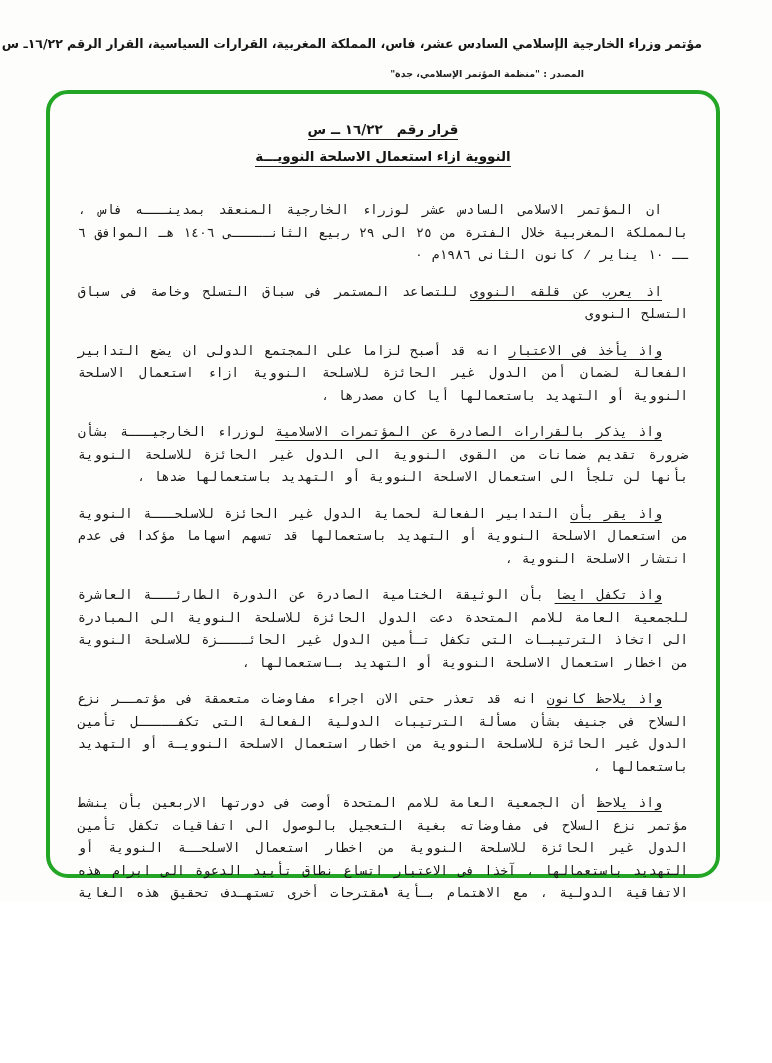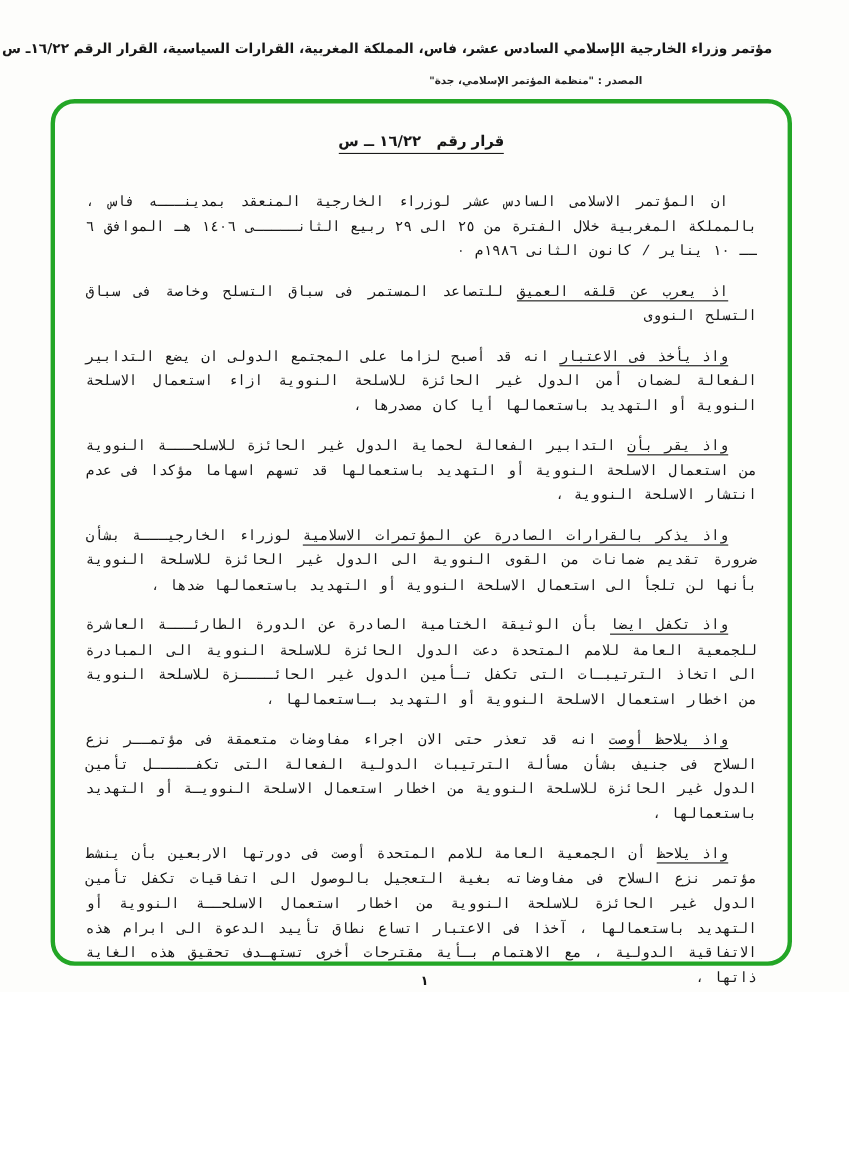--- a/index.html
+++ b/index.html
@@ -106,28 +106,29 @@
 
 <div class="page">
 
   <div class="top-header">مؤتمر وزراء الخارجية الإسلامي السادس عشر، فاس، المملكة المغربية، القرارات السياسية، القرار الرقم ١٦/٢٢ـ س</div>
 
   <div class="source-line">المصدر :  "منظمة المؤتمر الإسلامي، جدة"</div>
 
   <div class="green-frame" style="border-color: rgb(35, 166, 38);">
     <div class="doc-title">
         <div class="title-line"><span class="title-underline">قرار رقم &nbsp;&nbsp;١٦/٢٢ ــ س</span></div>
+        <div class="title-line"><span class="title-underline">النووية ازاء استعمال الاسلحة النوويـــة</span></div>
       </div>
     <div class="doc-body">
         <p class="para"><span>ان المؤتمر الاسلامى السادس عشر لوزراء الخارجية المنعقد بمدينـــه فاس ، بالمملكة المغربية خلال الفترة من ٢٥ الى ٢٩ ربيع الثانـــــى ١٤٠٦ هـ الموافق ٦ ــ ١٠ يناير / كانون الثانى ١٩٨٦م ٠</span></p>
-        <p class="para"><span class="lead">اذ يعرب عن قلقه العميق</span> <span>للتصاعد المستمر فى سباق التسلح وخاصة فى سباق التسلح النووى</span></p>
+        <p class="para"><span class="lead">اذ يعرب عن قلقه النووى</span> <span>للتصاعد المستمر فى سباق التسلح وخاصة فى سباق التسلح النووى</span></p>
         <p class="para"><span class="lead">واذ يأخذ فى الاعتبار</span> <span>انه قد أصبح لزاما على المجتمع الدولى ان يضع التدابير الفعالة لضمان أمن الدول غير الحائزة للاسلحة النووية ازاء استعمال الاسلحة النووية أو التهديد باستعمالها أيا كان مصدرها ،</span></p>
+        <p class="para"><span class="lead">واذ يذكر بالقرارات الصادرة عن المؤتمرات الاسلامية</span> <span>لوزراء الخارجيـــة بشأن ضرورة تقديم ضمانات من القوى النووية الى الدول غير الحائزة للاسلحة النووية بأنها لن تلجأ الى استعمال الاسلحة النووية أو التهديد باستعمالها ضدها ،</span></p>
         <p class="para"><span class="lead">واذ يقر بأن</span> <span>التدابير الفعالة لحماية الدول غير الحائزة للاسلحـــة النووية من استعمال الاسلحة النووية أو التهديد باستعمالها قد تسهم اسهاما مؤكدا فى عدم انتشار الاسلحة النووية ،</span></p>
-        <p class="para"><span class="lead">واذ يذكر بالقرارات الصادرة عن المؤتمرات الاسلامية</span> <span>لوزراء الخارجيـــة بشأن ضرورة تقديم ضمانات من القوى النووية الى الدول غير الحائزة للاسلحة النووية بأنها لن تلجأ الى استعمال الاسلحة النووية أو التهديد باستعمالها ضدها ،</span></p>
         <p class="para"><span class="lead">واذ تكفل ايضا</span> <span>بأن الوثيقة الختامية الصادرة عن الدورة الطارئـــة العاشرة للجمعية العامة للامم المتحدة دعت الدول الحائزة للاسلحة النووية الى المبادرة الى اتخاذ الترتيبـات التى تكفل تـأمين الدول غير الحائــــزة للاسلحة النووية من اخطار استعمال الاسلحة النووية أو التهديد بـاستعمالها ،</span></p>
-        <p class="para"><span class="lead">واذ يلاحظ أوصت</span> <span>انه قد تعذر حتى الان اجراء مفاوضات متعمقة فى مؤتمــر نزع السلاح فى جنيف بشأن مسألة الترتيبات الدولية الفعالة التى تكفـــــل تأمين الدول غير الحائزة للاسلحة النووية من اخطار استعمال الاسلحة النوويـة أو التهديد باستعمالها ،</span></p>
+        <p class="para"><span class="lead">واذ يلاحظ كانون</span> <span>انه قد تعذر حتى الان اجراء مفاوضات متعمقة فى مؤتمــر نزع السلاح فى جنيف بشأن مسألة الترتيبات الدولية الفعالة التى تكفـــــل تأمين الدول غير الحائزة للاسلحة النووية من اخطار استعمال الاسلحة النوويـة أو التهديد باستعمالها ،</span></p>
         <p class="para"><span class="lead">واذ يلاحظ</span> <span>أن الجمعية العامة للامم المتحدة أوصت فى دورتها الاربعين بأن ينشط مؤتمر نزع السلاح فى مفاوضاته بغية التعجيل بالوصول الى اتفاقيات تكفل تأمين الدول غير الحائزة للاسلحة النووية من اخطار استعمال الاسلحــة النووية أو التهديد باستعمالها ، آخذا فى الاعتبار اتساع نطاق تأييد الدعوة الى ابرام هذه الاتفاقية الدولية ، مع الاهتمام بـأية مقترحات أخرى تستهـدف تحقيق هذه الغاية ذاتها ،</span></p>
       </div>
   </div>
 
   <div class="page-number">١</div>
 
 </div>
 
 </body></html>

